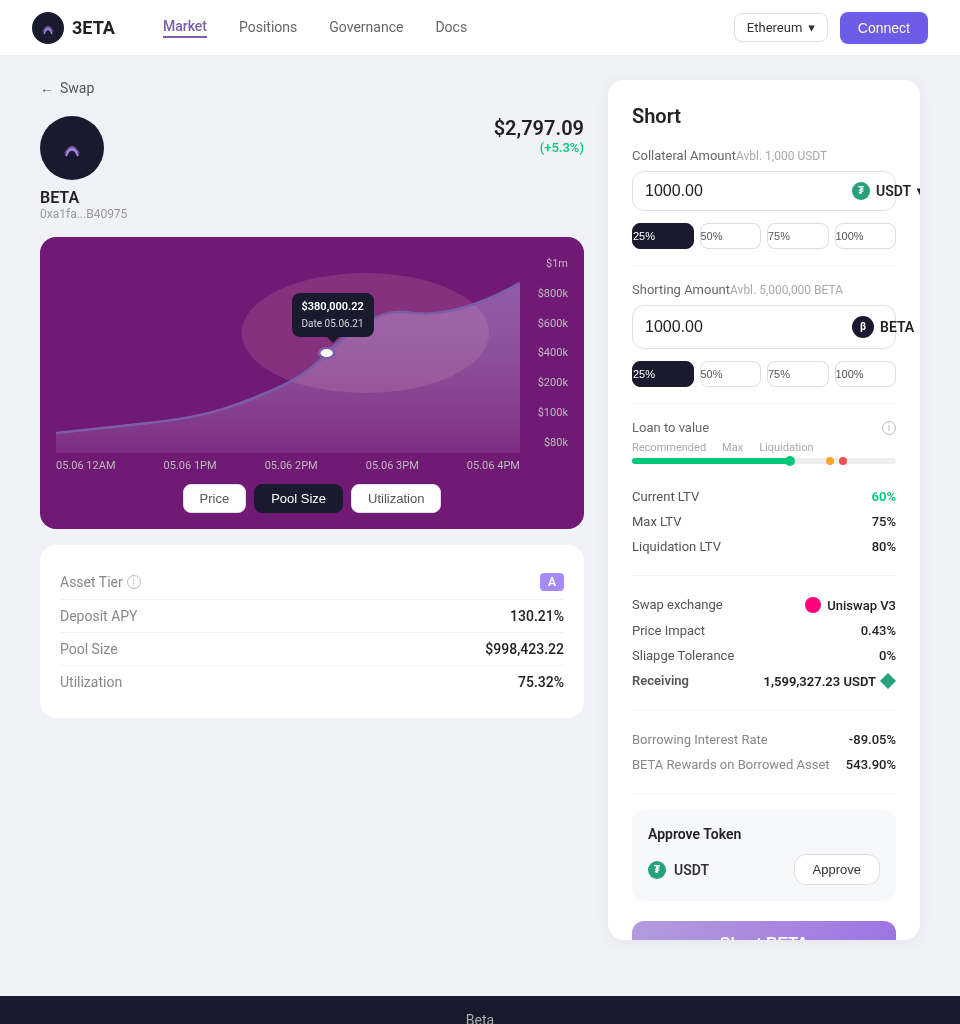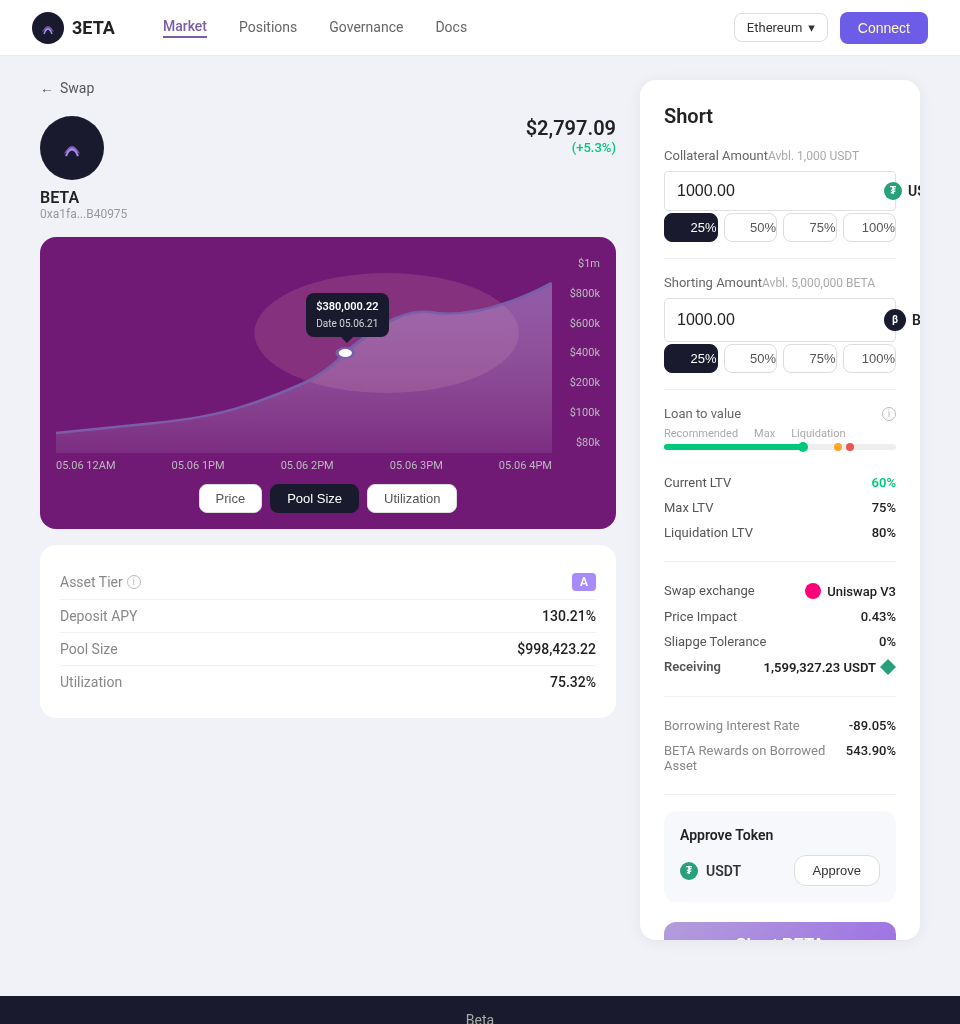--- a/index.html
+++ b/index.html
@@ -264,21 +264,21 @@
       background: #a78bfa;
       color: #fff;
       border-radius: 4px;
       font-size: 12px;
       padding: 2px 8px;
       font-weight: 600;
     }
 
     
     .right-panel {
-      width: 280px;
+      width: 312px;
       background: #fff;
       border-radius: 16px;
       padding: 24px;
       box-shadow: 0 2px 16px rgba(0,0,0,0.06);
       flex-shrink: 0;
       max-height: 860px;
       overflow-y: auto;
     }
     .panel-title {
       font-size: 20px;
@@ -297,23 +297,23 @@
     }
     .section-avbl {
       font-size: 12px;
       color: #aaa;
     }
 
     .input-wrap {
       display: flex;
       align-items: center;
       border: 1.5px solid #e0e0e0;
-      border-radius: 4px;
+      border-radius: 12px;
       padding: 10px 12px;
-      margin-bottom: 2px;
+      margin-bottom: 12px;
     }
     .input-wrap input {
       border: none;
       outline: none;
       font-size: 16px;
       flex: 1;
       color: #222;
       background: transparent;
     }
     .input-token {
@@ -330,23 +330,23 @@
       gap: 6px;
       margin-bottom: 16px;
     }
     .pct-btn {
       flex: 1;
       padding: 6px 0;
       border-radius: 8px;
       border: 1px solid #ddd;
       background: #fff;
       color: #555;
-      font-size: 13px;
+      font-size: 11px;
       cursor: pointer;
-      text-align: right;
+      text-align: left;
     }
     .pct-btn.active {
       background: #1a1a2e;
       color: #fff;
       border-color: #1a1a2e;
     }
 
     .divider {
       border: none;
       border-top: 1px solid #f0f2f5;

